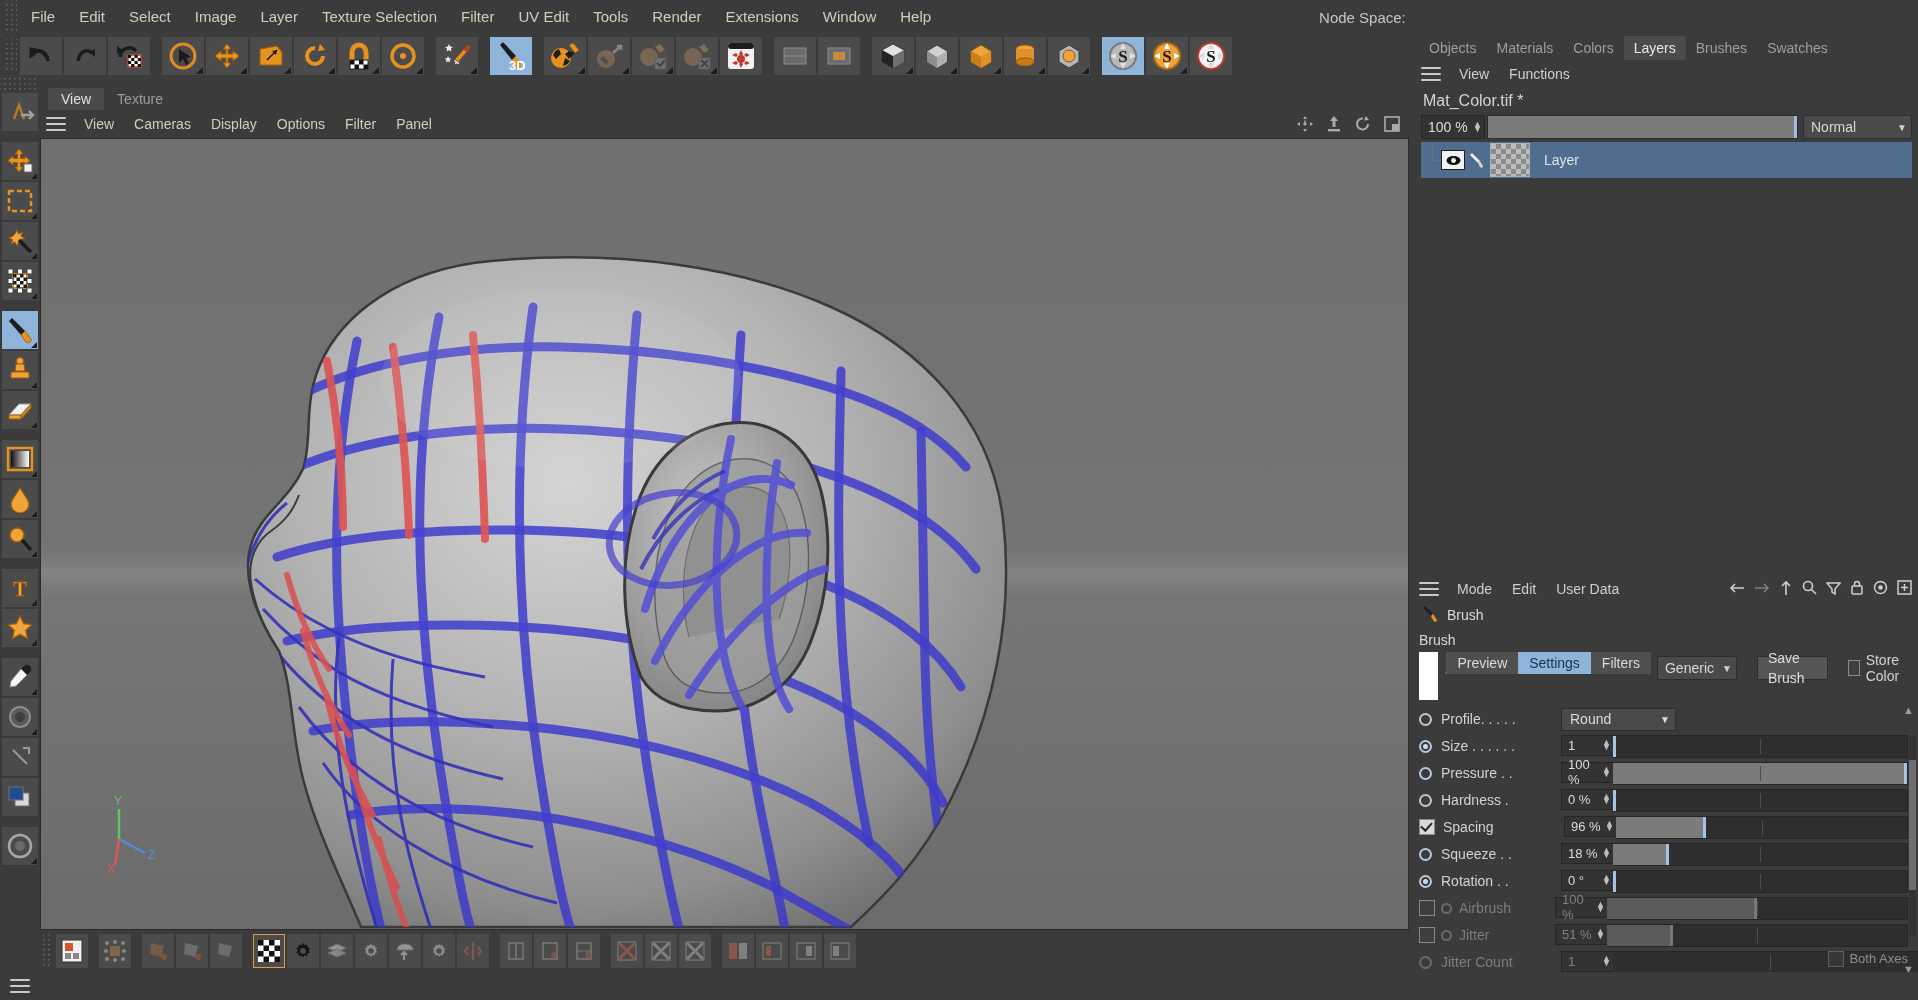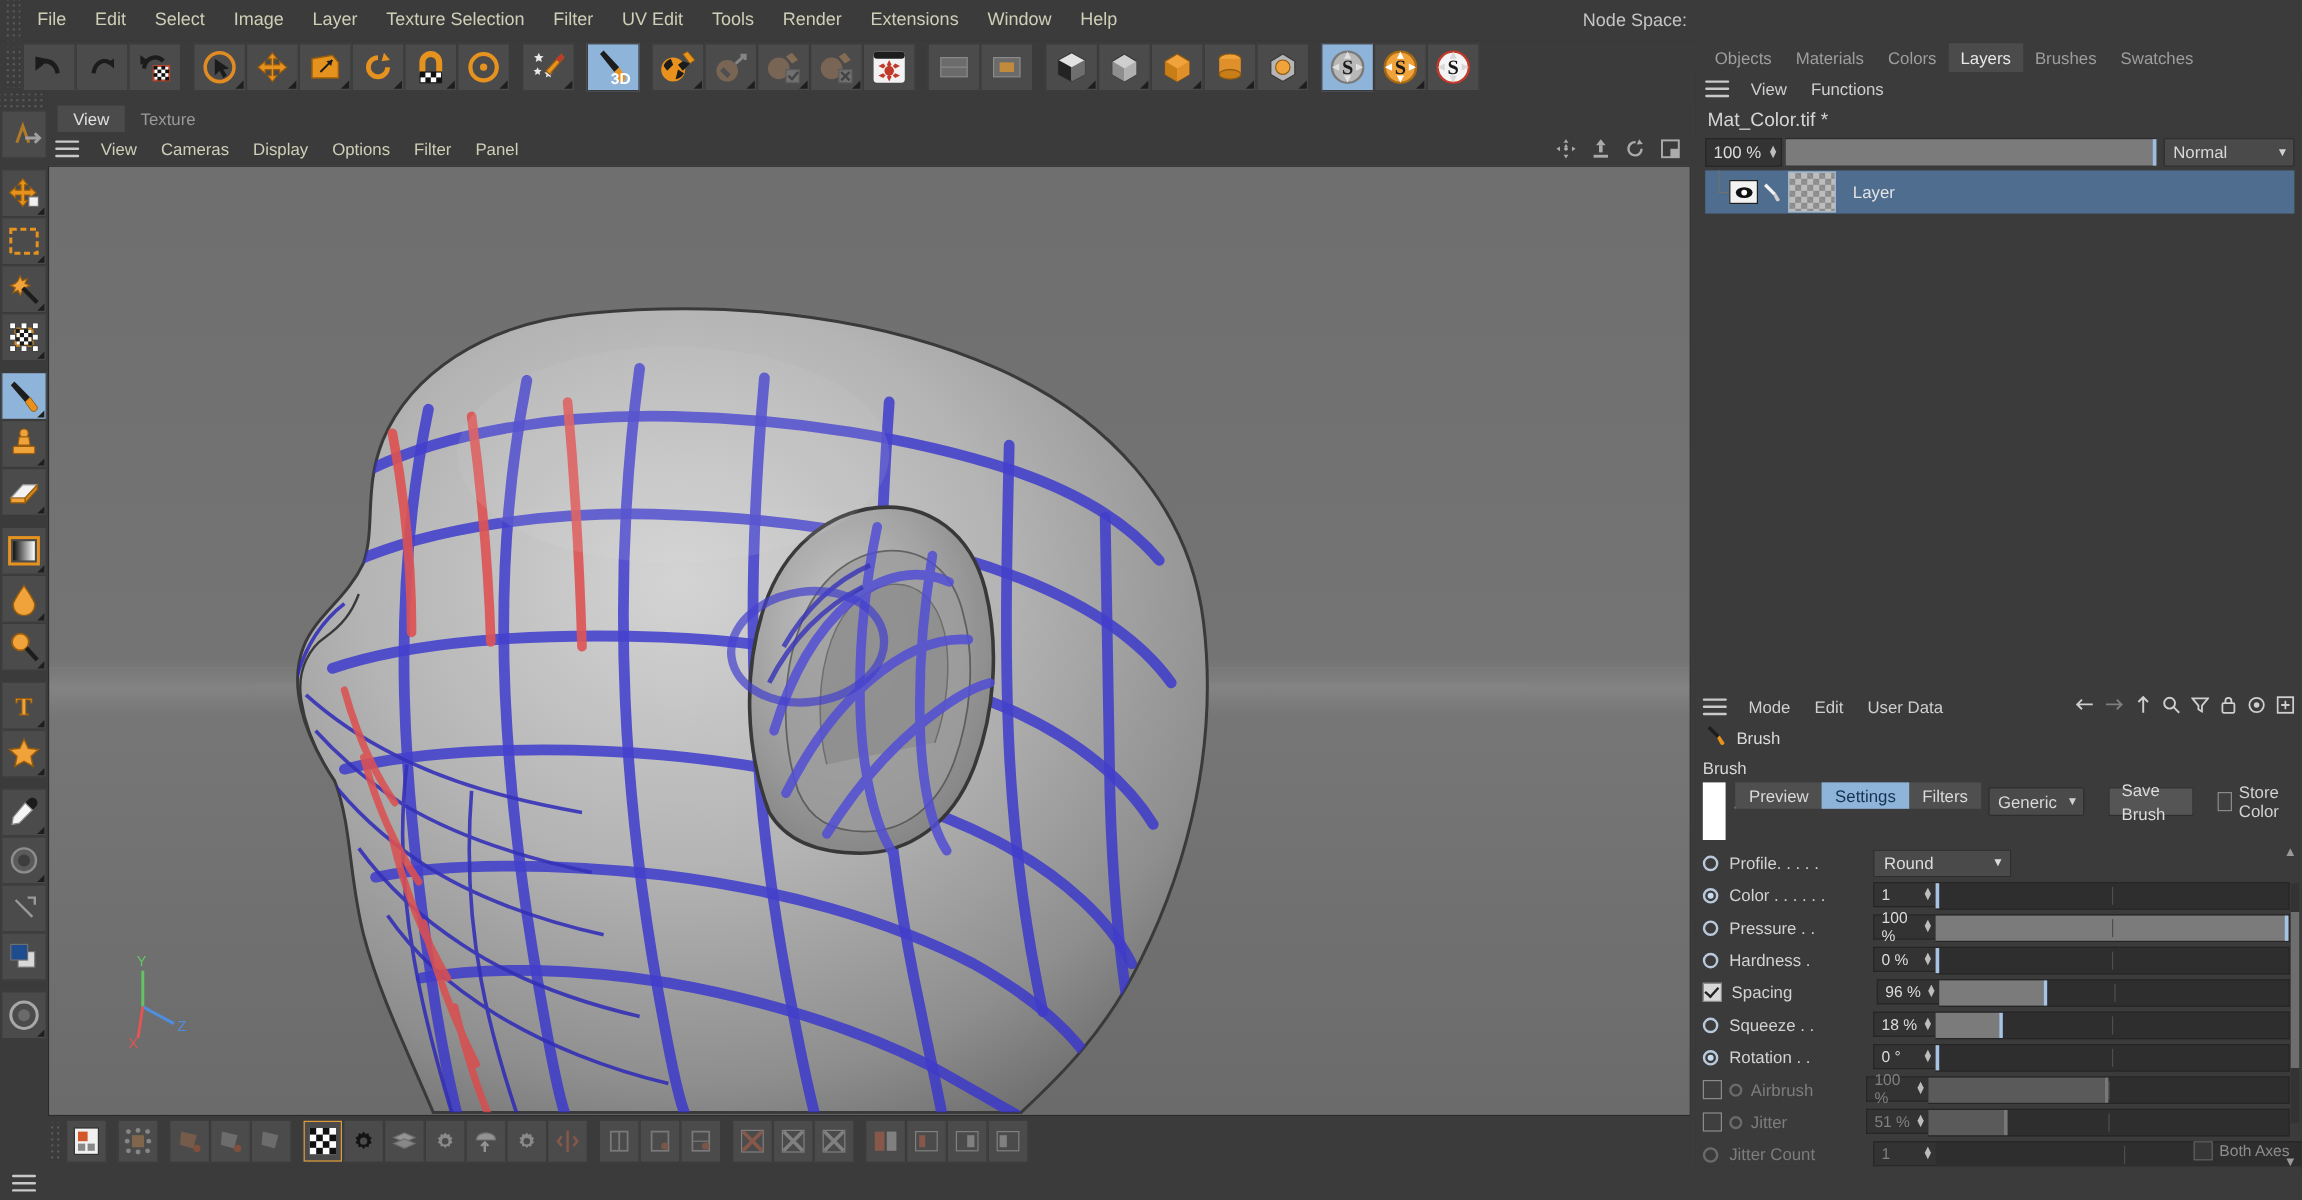--- a/index.html
+++ b/index.html
@@ -1077,21 +1077,21 @@
           <span class="pfield">
             <span class="psel">
               <span>Round</span>
               <span style="font-size:10px">▼</span>
             </span>
           </span>
         </div>
 
         <div class="prow">
           <span class="radio filled"></span>
-          <span class="plabel">Color  . . . . . .</span>
+          <span class="plabel">Size  . . . . . .</span>
           <span class="pfield">
             <span class="pnum">
               <span>1</span>
               <span class="spin">
                   <span>▲</span>
                   <span>▼</span>
                 </span>
             </span>
             <span class="ptrack">
               <span class="mid"></span>

